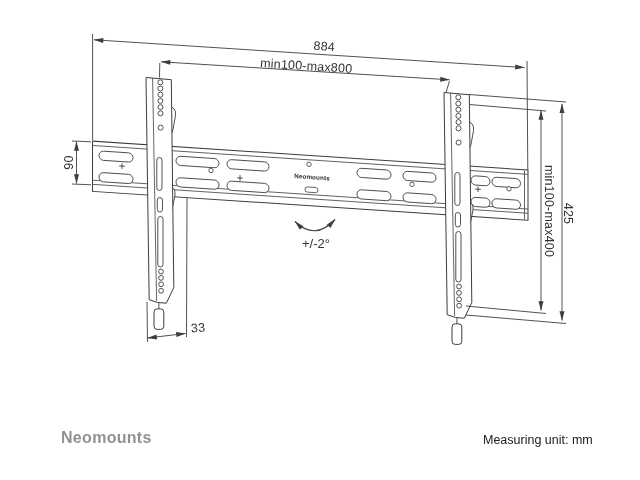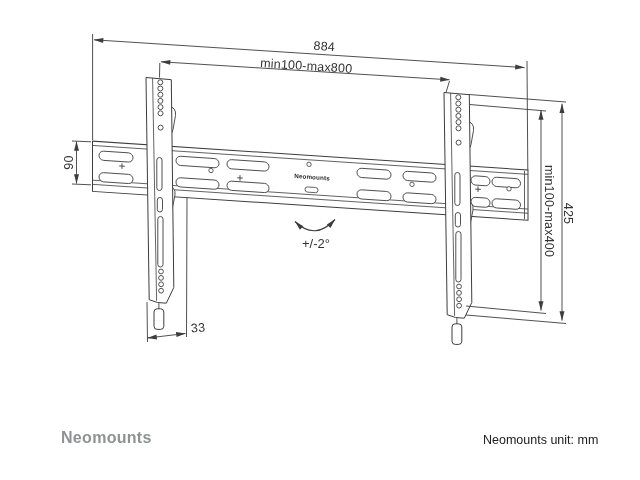--- a/index.html
+++ b/index.html
@@ -143,14 +143,14 @@
     <text class="dim-text" x="306" y="70" text-anchor="middle" transform="rotate(3.6 306 70)">min100-max800</text>
     <text class="dim-text" x="69" y="166.7" text-anchor="middle" transform="rotate(-90 69 162.5)">90</text>
     <text class="dim-text" x="549.5" y="215.2" text-anchor="middle" transform="rotate(90 549.5 211)">min100-max400</text>
     <text class="dim-text" x="568.5" y="217.7" text-anchor="middle" transform="rotate(90 568.5 213.5)">425</text>
     <text class="dim-text" x="198.5" y="332" text-anchor="middle" transform="rotate(-5 198.5 332)">33</text>
     <text class="tilt-text" x="316" y="247.5" text-anchor="middle">+/-2°</text>
   </svg>
 
   
   <div class="footer-brand">Neomounts</div>
-  <div class="footer-unit">Neomounts unit: mm</div>
+  <div class="footer-unit">Measuring unit: mm</div>
 </div>
 
 </body></html>

